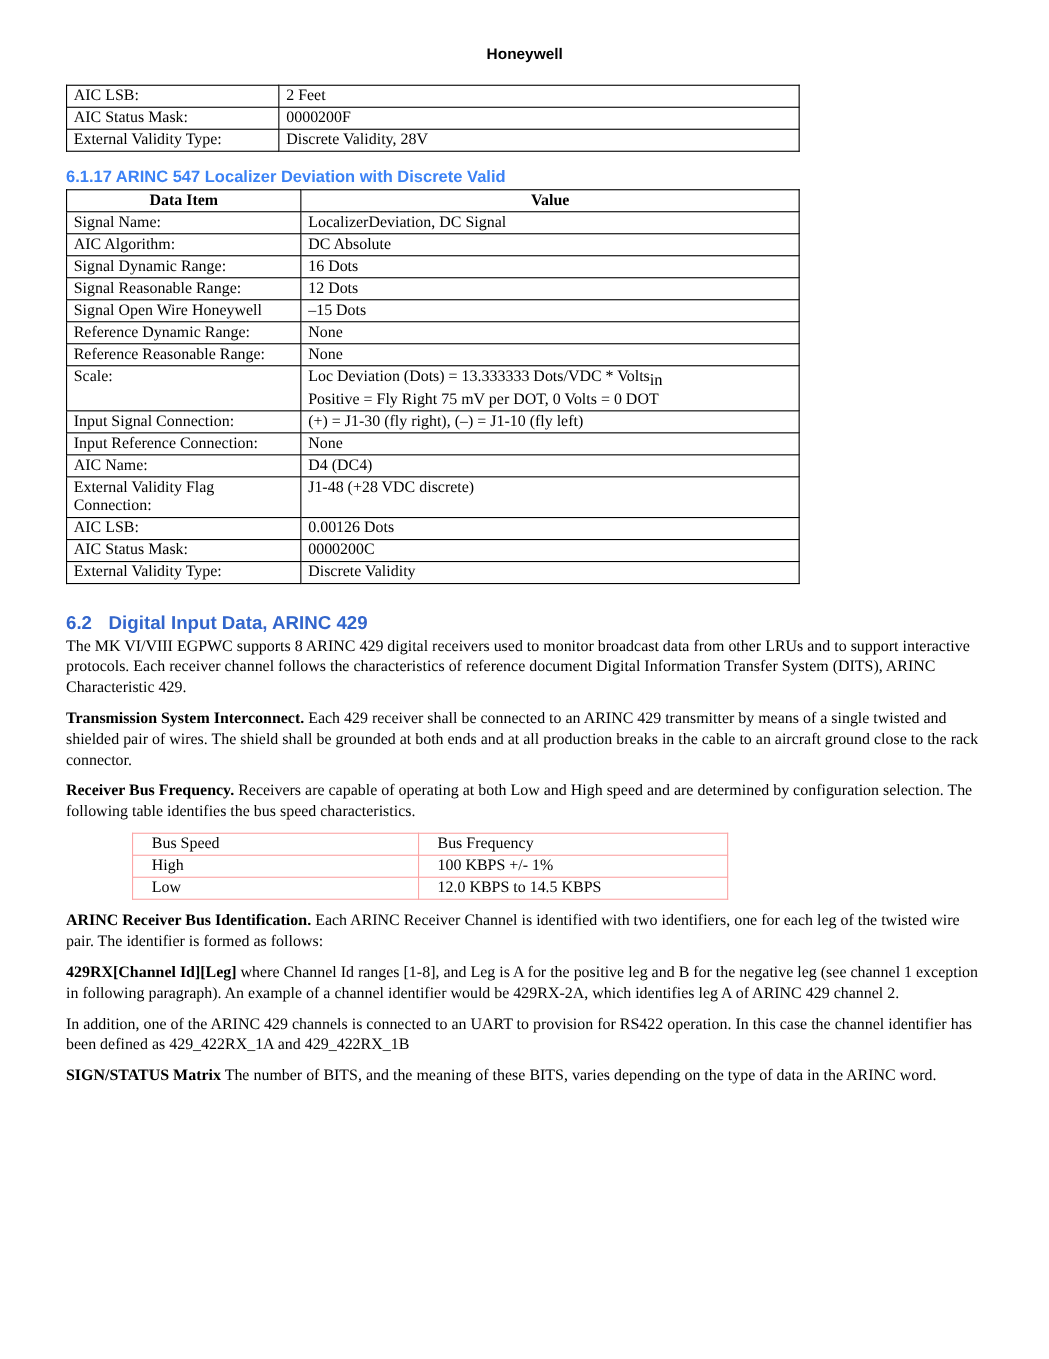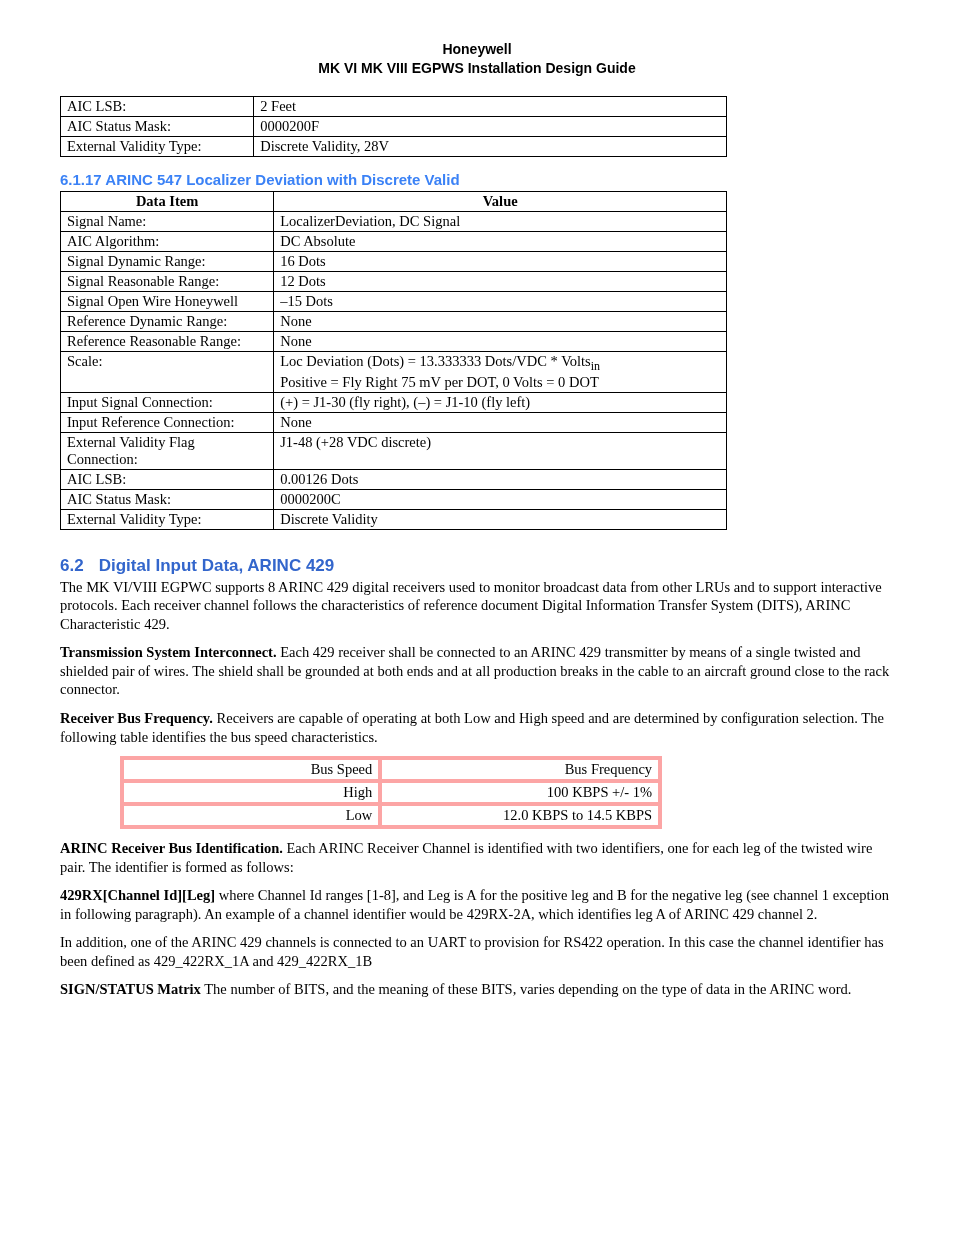--- a/index.html
+++ b/index.html
@@ -36,23 +36,23 @@
   table.data th {
     font-weight: bold;
     text-align: center;
   }
   table.bus {
     border-collapse: collapse;
     width: 65%;
     margin: 4px 0 10px 60px;
   }
   table.bus td, table.bus th {
-    border: 4px solid #fca5a5;
-    padding: 1px 6px;
-    text-align: right;
+    border: 1px solid #fca5a5;
+    padding: 1px 17px;
+    text-align: left;
     font-size: 14.5px;
     font-weight: normal;
   }
   h3.blue {
     font-family: Arial, Helvetica, sans-serif;
     color: #3b82f6;
     font-size: 15px;
     font-weight: bold;
     margin: 14px 0 3px 0;
   }
@@ -60,29 +60,28 @@
     font-family: Arial, Helvetica, sans-serif;
     color: #3366cc;
     font-size: 17px;
     font-weight: bold;
     margin: 26px 0 2px 0;
   }
   p {
     margin: 0 0 10px 0;
     line-height: 1.28;
   }
-  .sub { font-size: 12px; vertical-align: sub; }
+  .sub { font-size: 15px; vertical-align: sub; }
   .h2num { display: inline-block; width: 34px; }
 </style>
 </head>
 <body>
 
 <div class="page-header">
   <div>Honeywell</div>
-  <div>MK VI  MK VIII EGPWS Installation Design Guide</div>
 </div>
 
 <table class="data">
   <tbody id="top-table-body">
       <tr>
         <td style="width: 29%;">AIC LSB:</td>
         <td>2 Feet</td>
       </tr>
       <tr>
         <td style="width: 29%;">AIC Status Mask:</td>
@@ -141,20 +140,24 @@
       </tr>
       <tr>
         <td>Input Signal Connection:</td>
         <td>(+) = J1-30 (fly right),  (–) = J1-10 (fly left)</td>
       </tr>
       <tr>
         <td>Input Reference Connection:</td>
         <td>None</td>
       </tr>
       <tr>
+        <td>AIC Name:</td>
+        <td>D4 (DC4)</td>
+      </tr>
+      <tr>
         <td>External Validity Flag Connection:</td>
         <td>J1-48 (+28 VDC discrete)</td>
       </tr>
       <tr>
         <td>AIC LSB:</td>
         <td>0.00126 Dots</td>
       </tr>
       <tr>
         <td>AIC Status Mask:</td>
         <td>0000200C</td>

